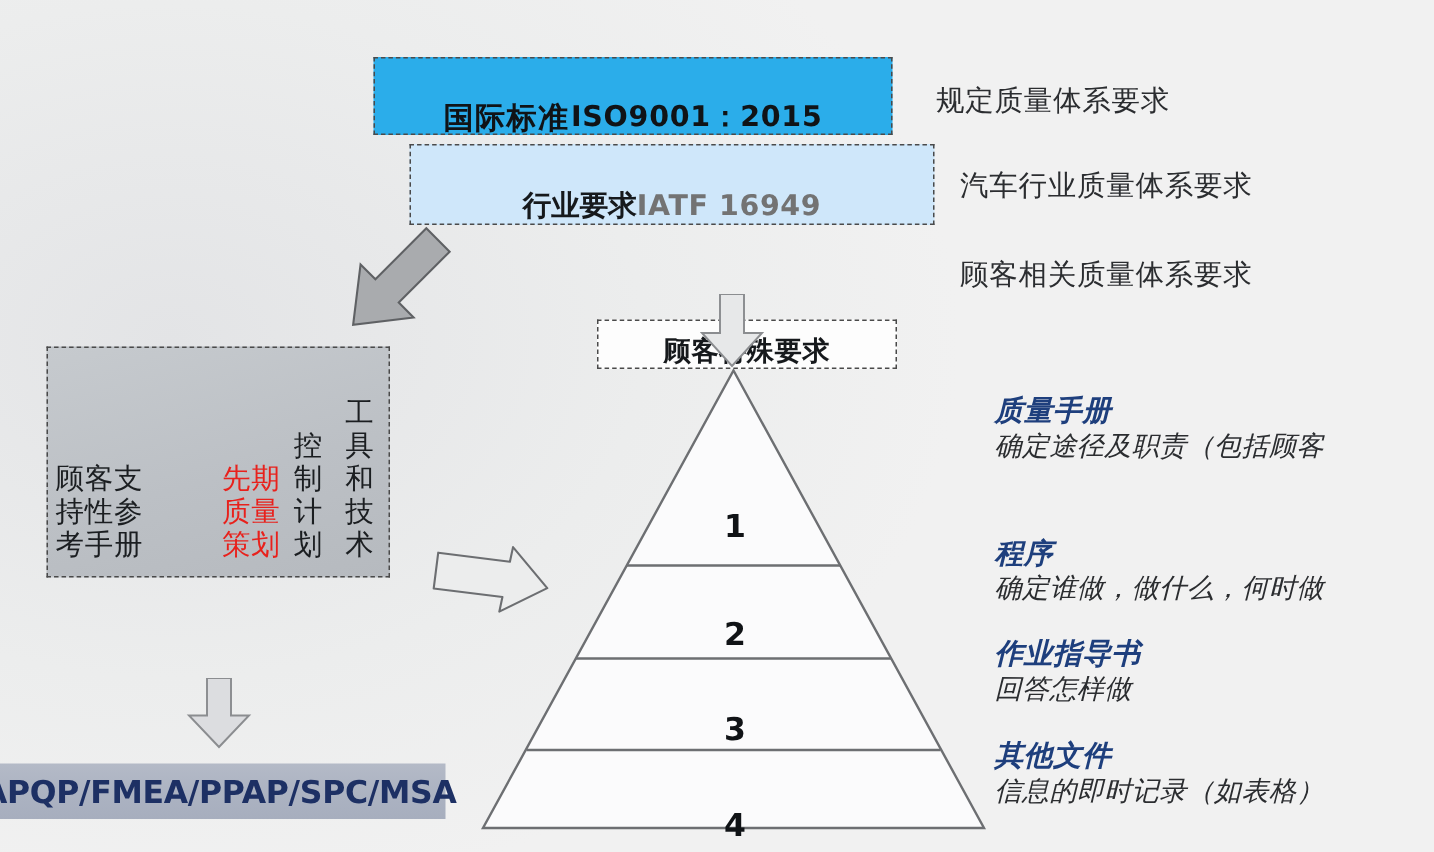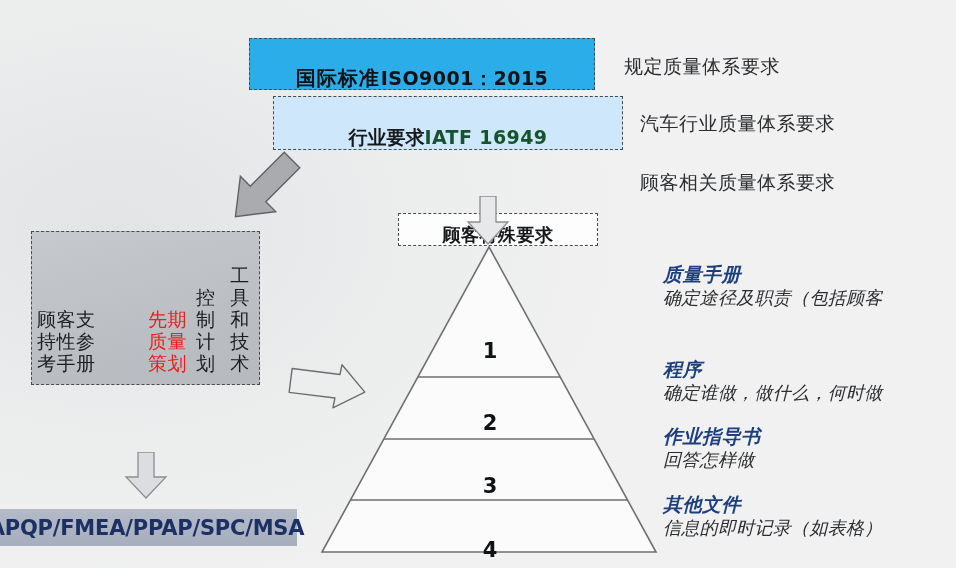--- a/index.html
+++ b/index.html
@@ -51,21 +51,21 @@
     left: 248px; top: 96px; width: 350px; height: 54px;
     background: #cfe7fa;
     gap: 0px;
     margin-left: 25px;
   }
   #box-iatf .l1 {
     font-size: 19px; font-weight: bold; color: #16191c;
     line-height: 24px;
   }
   #box-iatf .l2 {
-    font-size: 19px; font-weight: bold; color: #14532d;
+    font-size: 19px; font-weight: bold; color: #737373;
     line-height: 24px; letter-spacing: 0.4px;
   }
 
   
   #box-csr {
     left: 398px; top: 165px; width: 200px; height: 33px;
     background: #fdfdfd;
     margin-top: 48px;
   }
   #box-csr .l1 {

